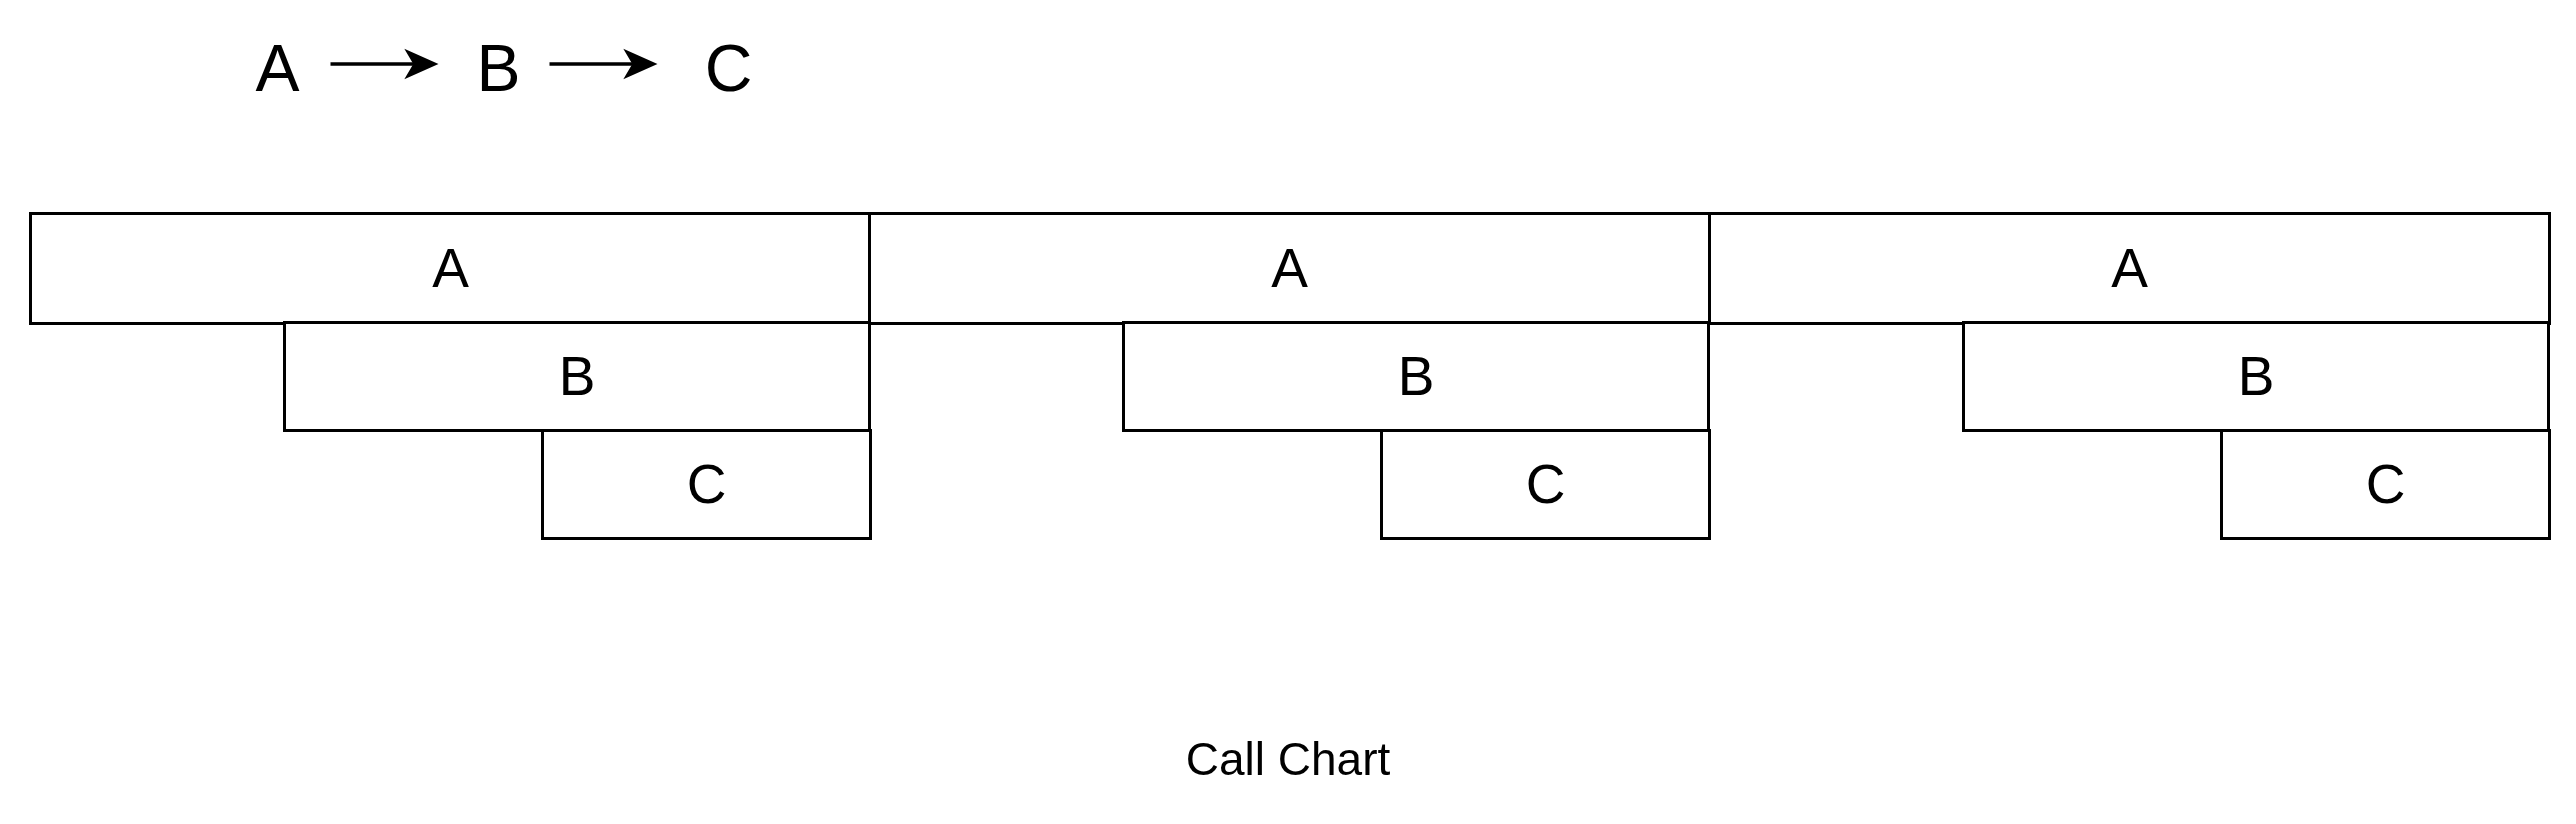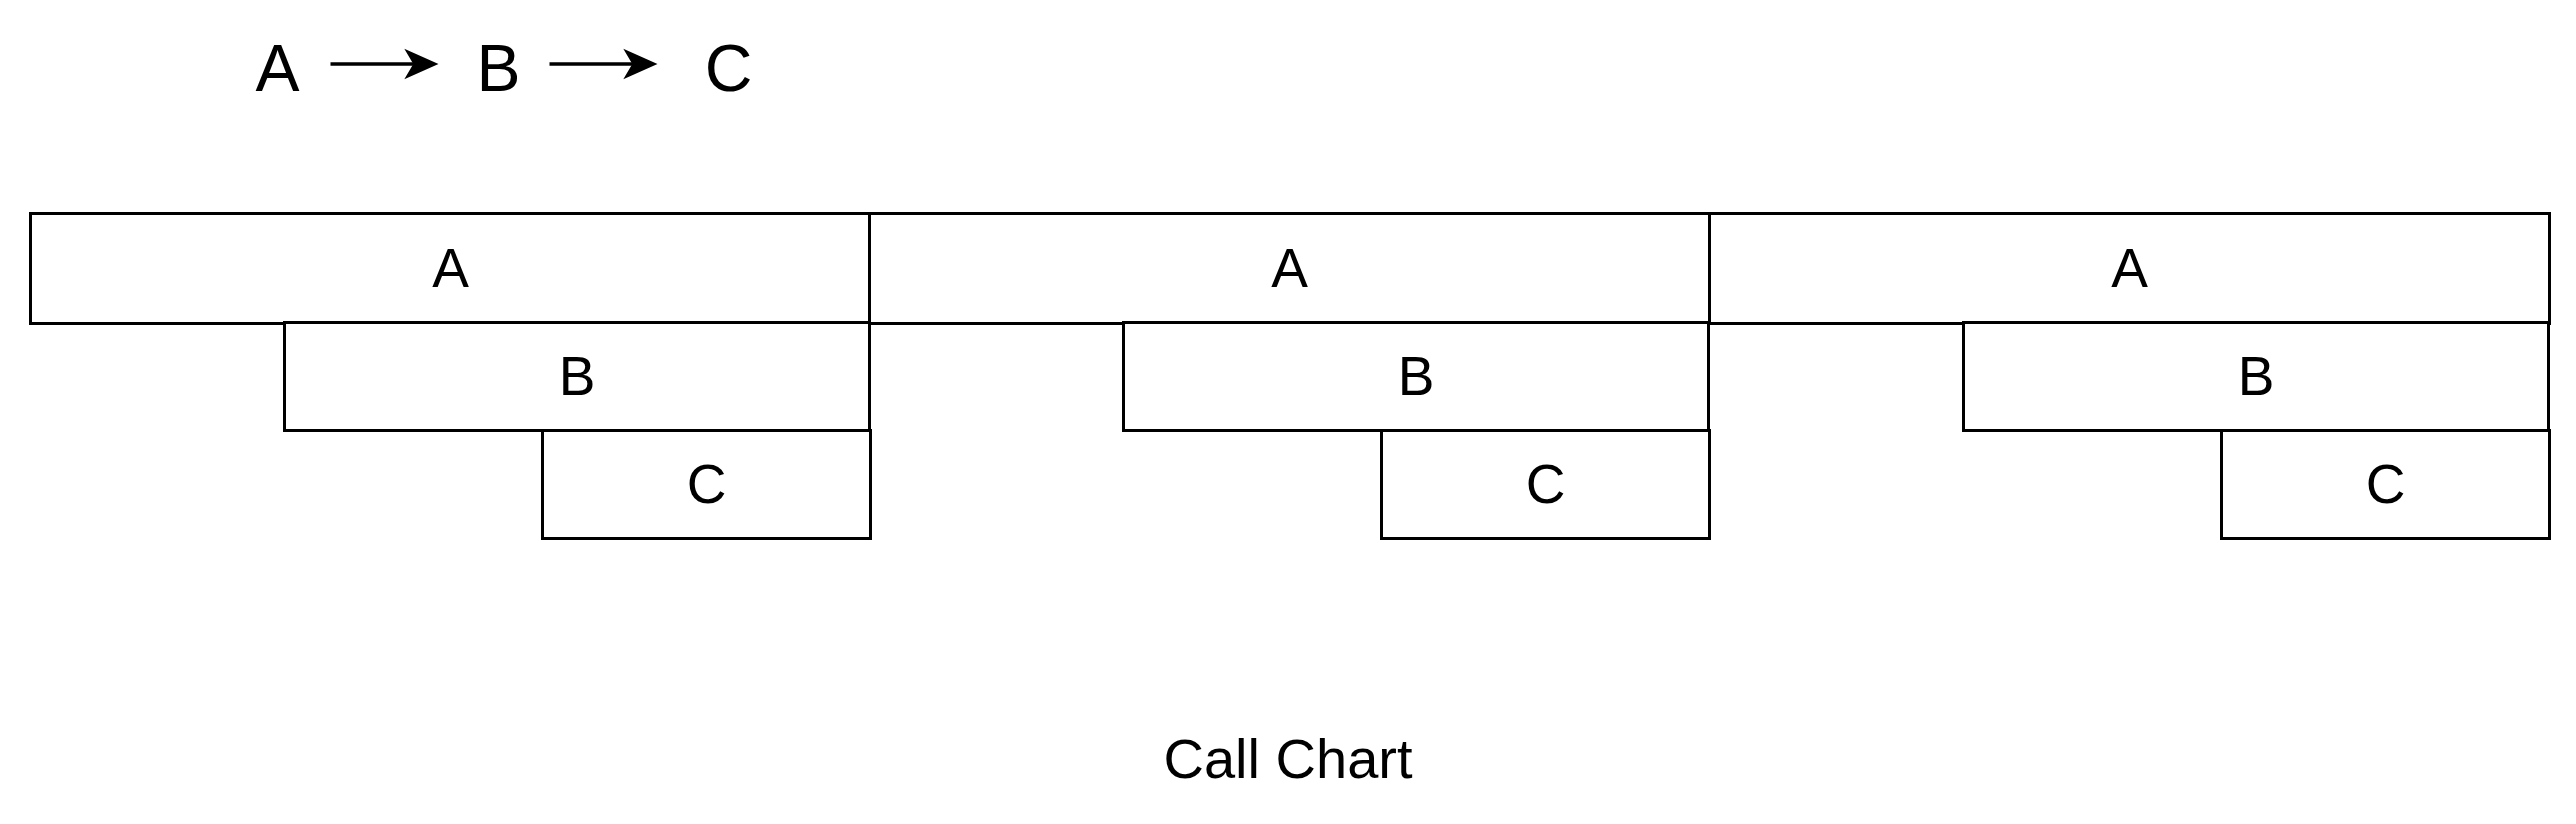--- a/index.html
+++ b/index.html
@@ -75,21 +75,21 @@
     color: #000000;
   }
 
   
   .chart-title {
     position: absolute;
     left: 0;
     top: 726px;
     width: 2576px;
     text-align: center;
-    font-size: 56px;
+    font-size: 46px;
     line-height: 66px;
     color: #000000;
   }
 </style>
 </head>
 <body>
 
 <div class="canvas">
 
   <div class="formula">

